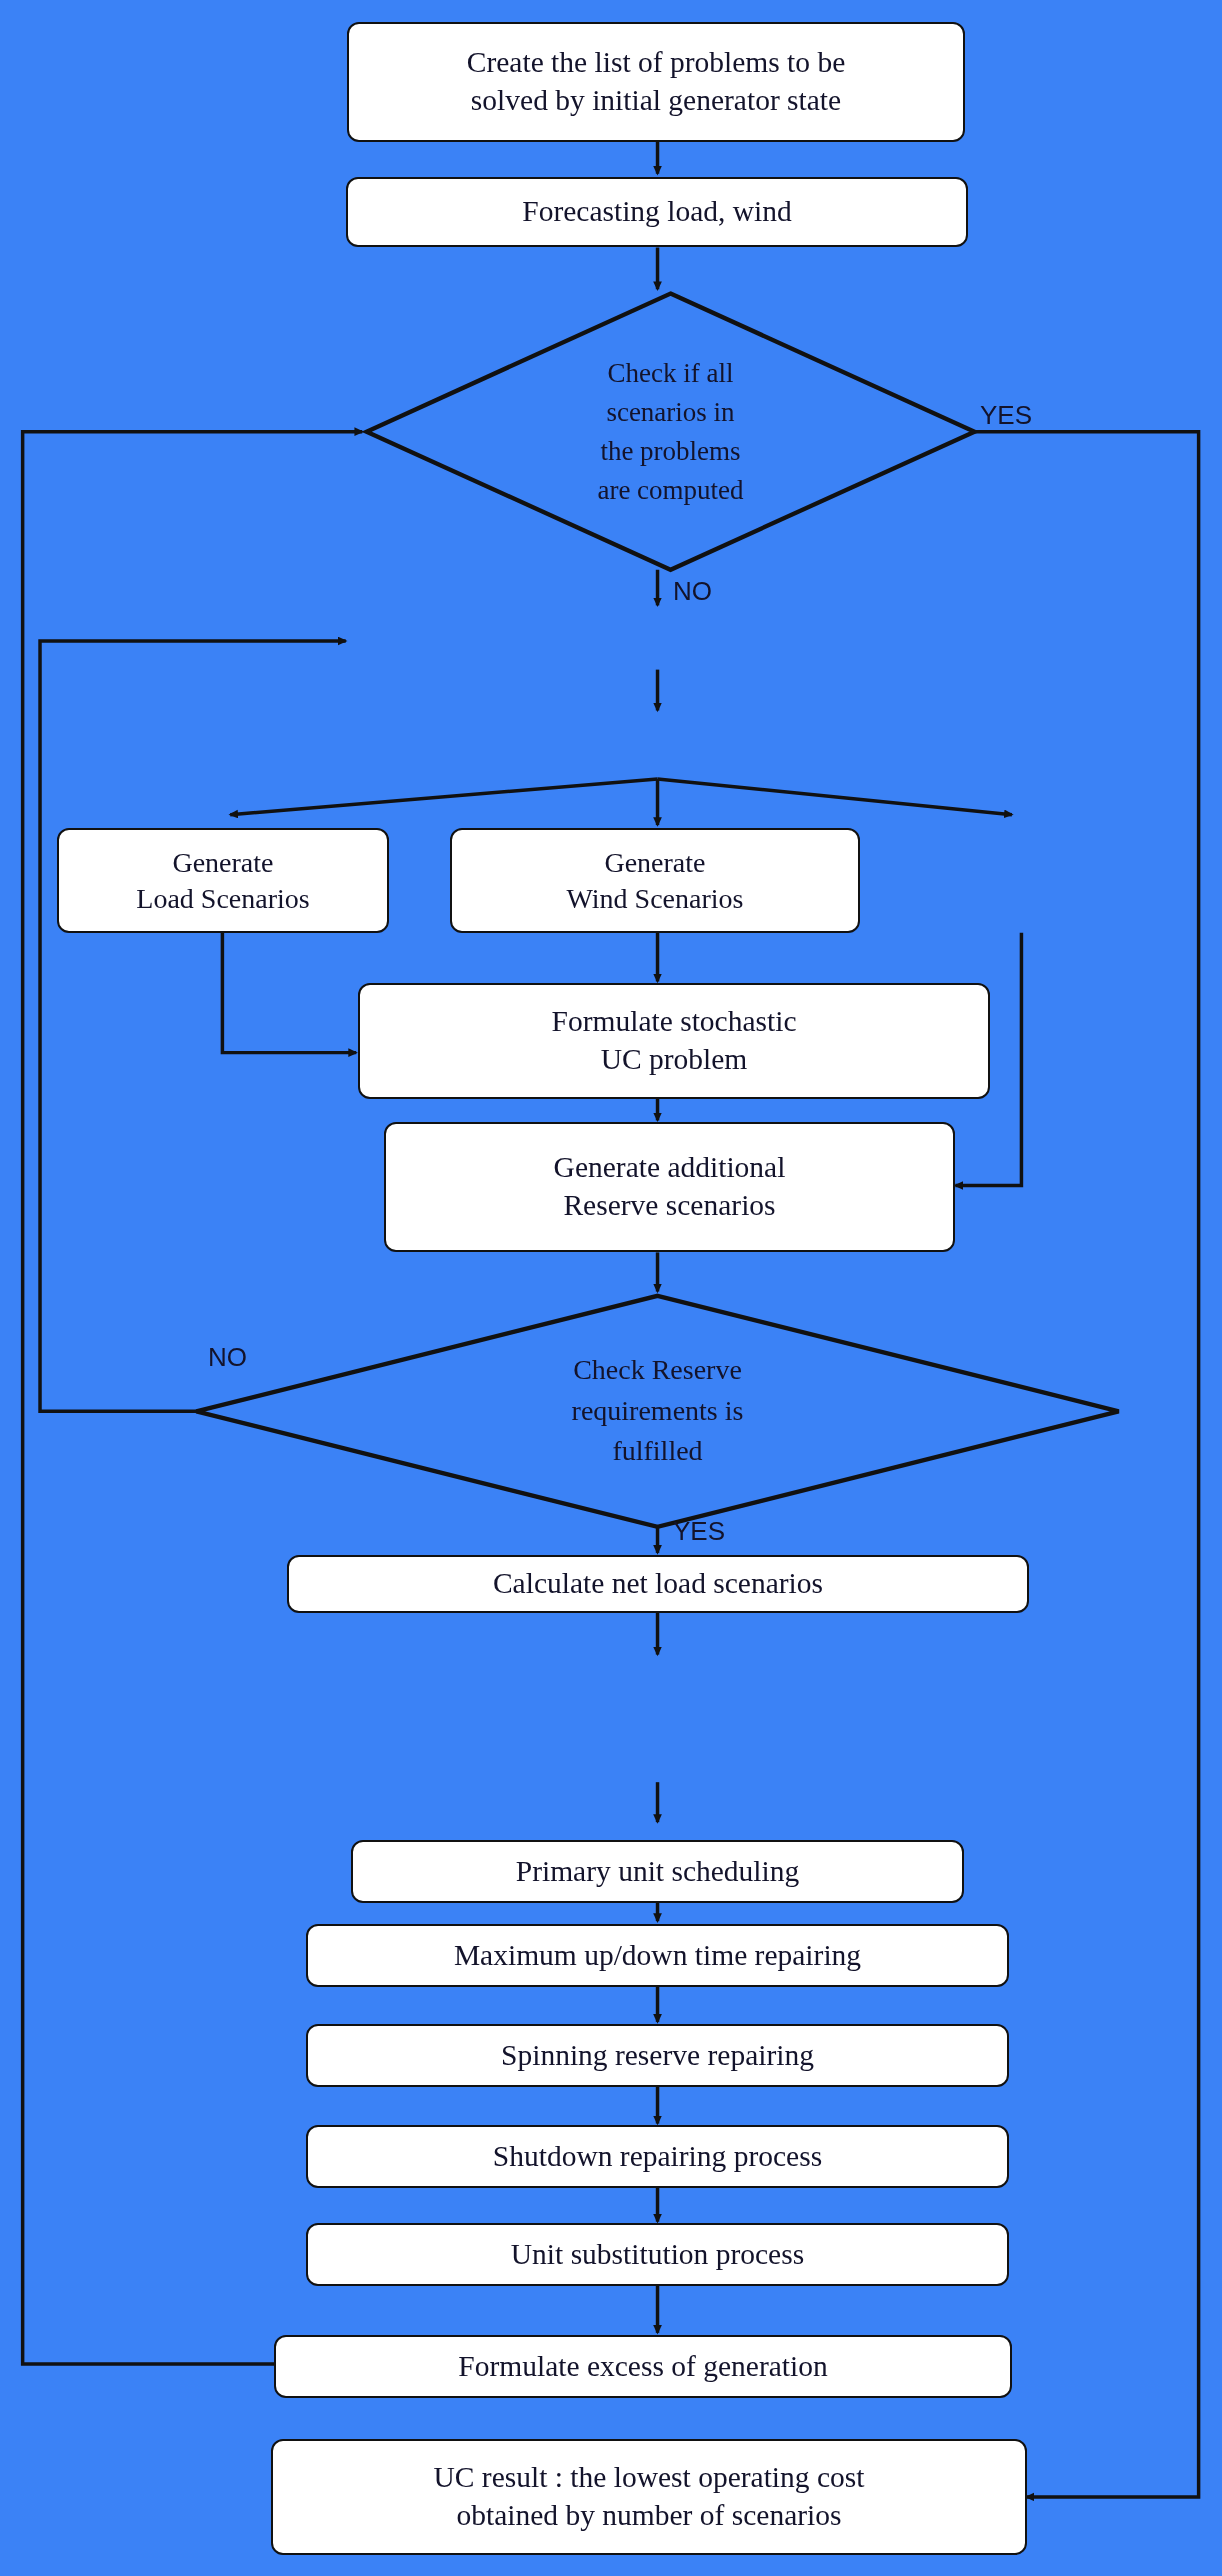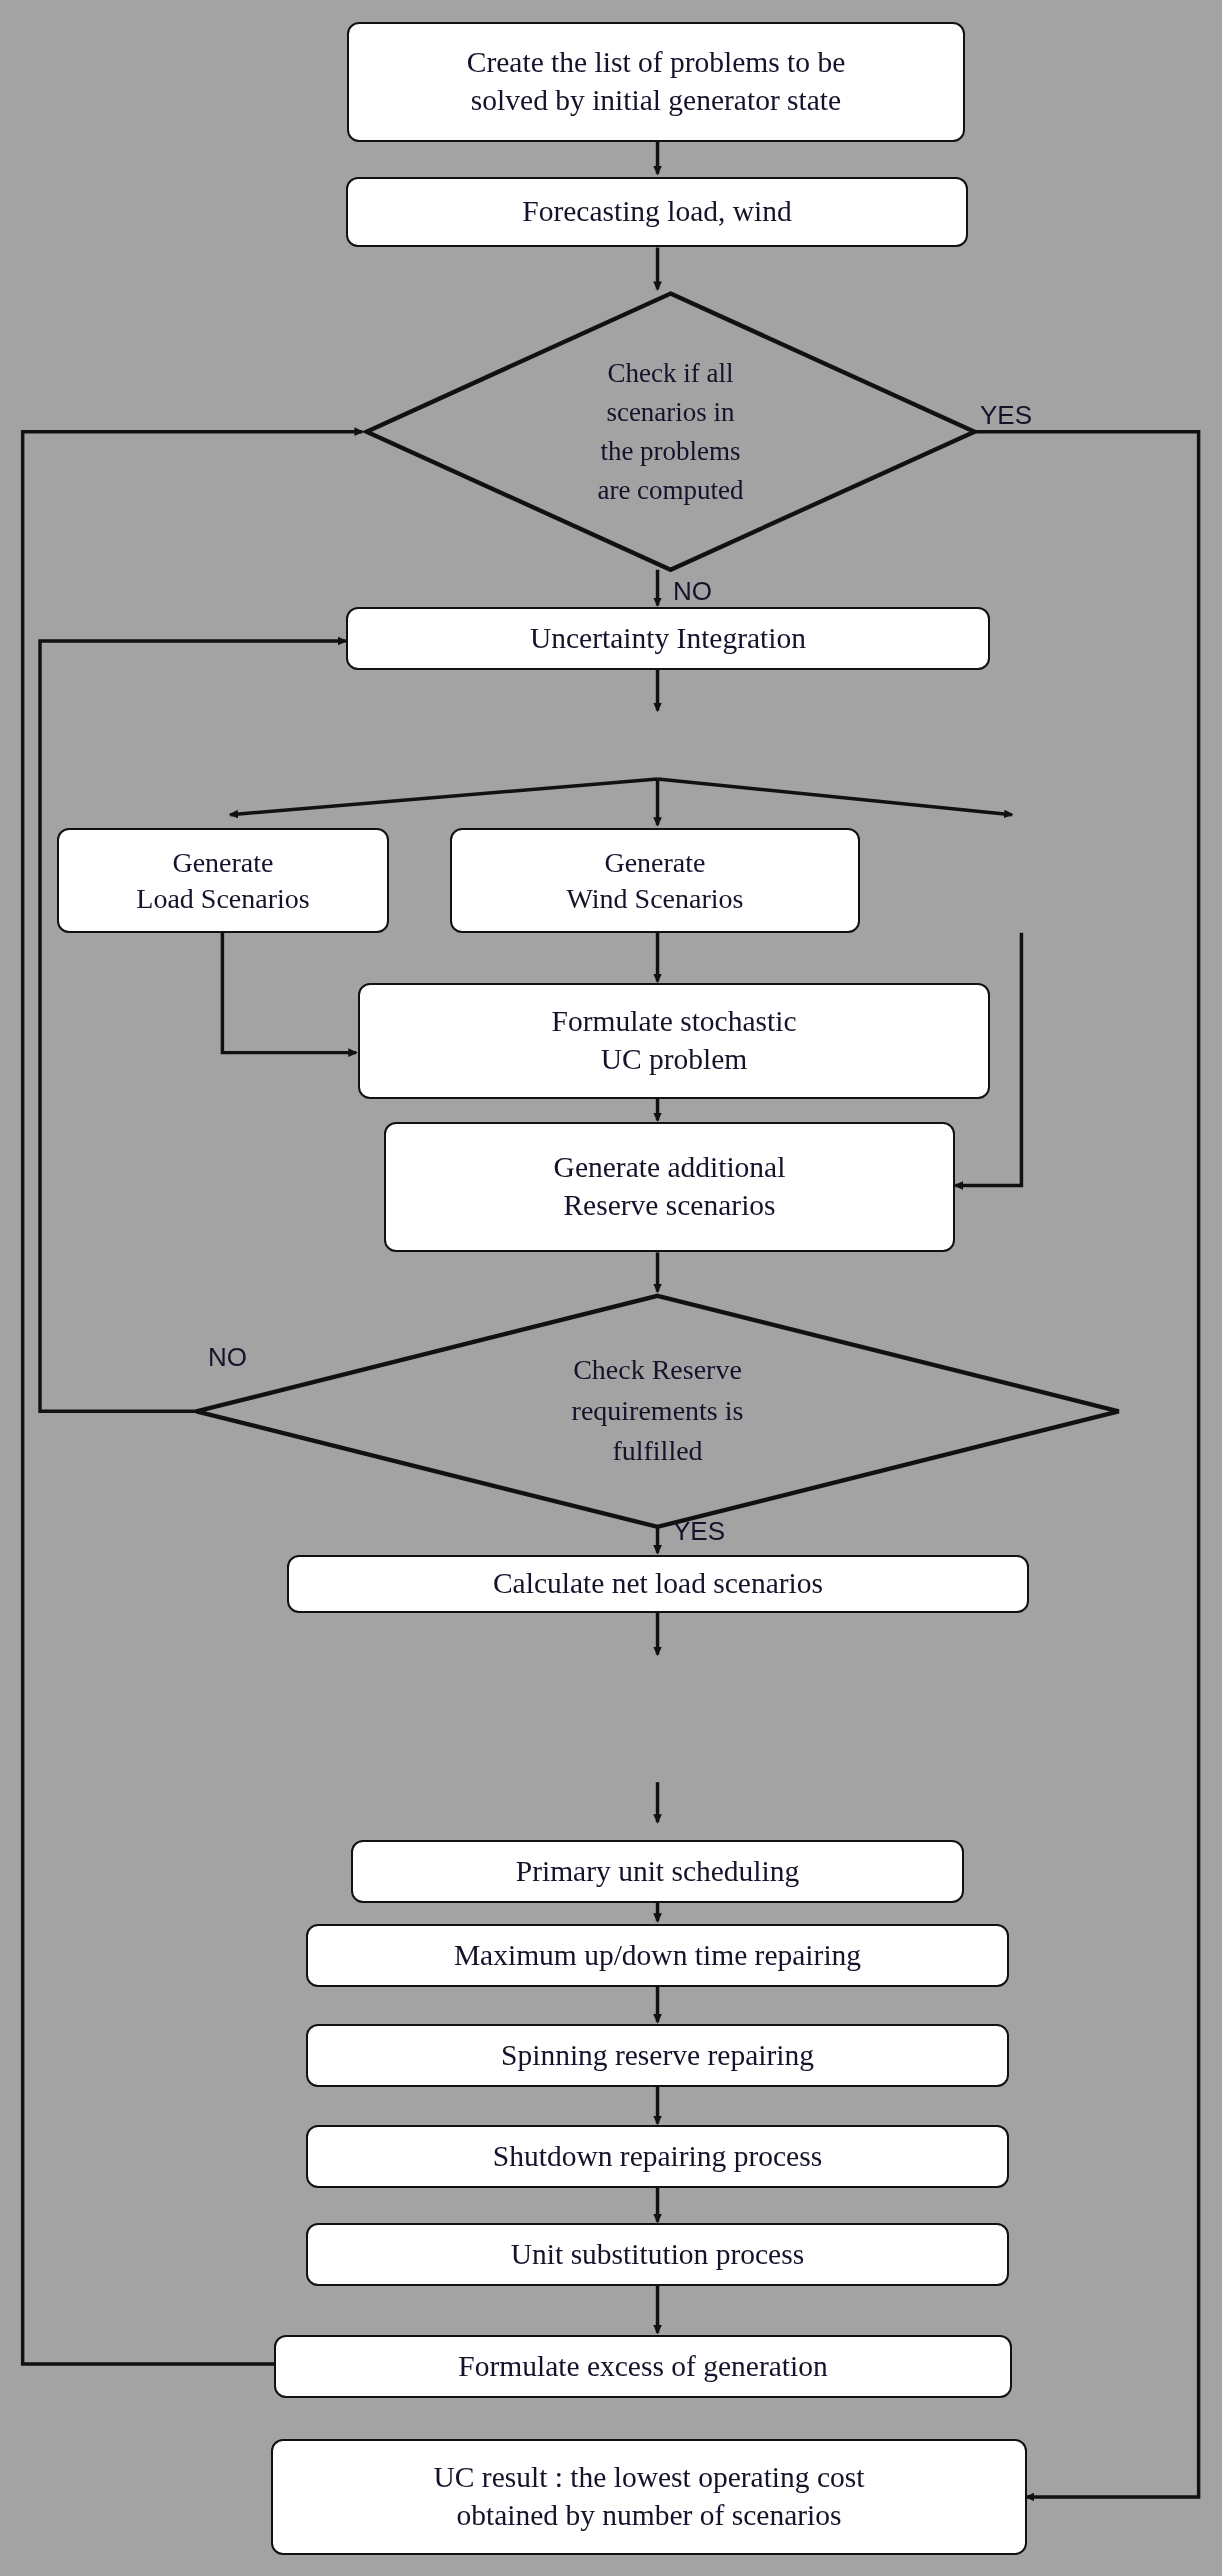--- a/index.html
+++ b/index.html
@@ -1,17 +1,17 @@
 <!DOCTYPE html>
 <html style="font-size:14px"><head>
 <meta charset="utf-8">
 <style>
   html,body{margin:0;padding:0;background:#ffffff;}
   body{font-family:"Liberation Serif", serif;}
-  #canvas{position:relative;width:1223px;height:2576px;background:#a3a3a3;overflow:hidden;}
+  #canvas{position:relative;width:1223px;height:2576px;background:#3b82f6;overflow:hidden;}
   svg#wires{position:absolute;left:0;top:0;width:1223px;height:2576px;}
   .node{
     position:absolute;
     box-sizing:border-box;
     border:2.6px solid #111;
     border-radius:12px;
     background:#fff;
     display:flex;
     align-items:center;
     justify-content:center;
@@ -106,21 +106,20 @@
   <div class="node" style="left:347px;top:22px;width:618px;height:120px;font-size:29.5px;">Create the list of problems to be
 solved by initial generator state</div>
 
   <div class="node" style="left:346px;top:177px;width:622px;height:70px;font-size:29.5px;">Forecasting load, wind</div>
 
   <div class="diamond" style="left:462px;top:321px;width:417px;height:222px;font-size:27px;">Check if all
 scenarios in
 the problems
 are computed</div>
 
-  <div class="node" style="left:346px;top:607px;width:644px;height:63px;font-size:29.5px;">Uncertainty Integration</div>
 
 
   <div class="node" style="left:57px;top:828px;width:332px;height:105px;font-size:28px;">Generate
 Load Scenarios</div>
 
   <div class="node" style="left:450px;top:828px;width:410px;height:105px;font-size:28px;">Generate
 Wind Scenarios</div>
 
 
   <div class="node" style="left:358px;top:983px;width:632px;height:116px;font-size:29.5px;">Formulate stochastic

